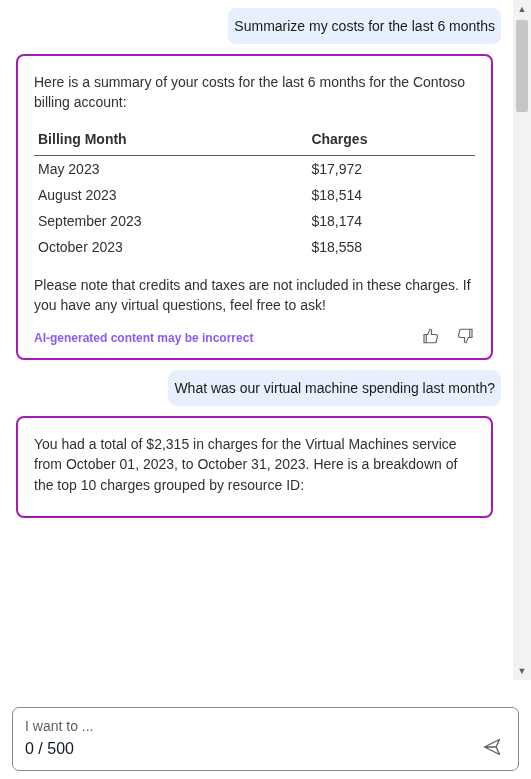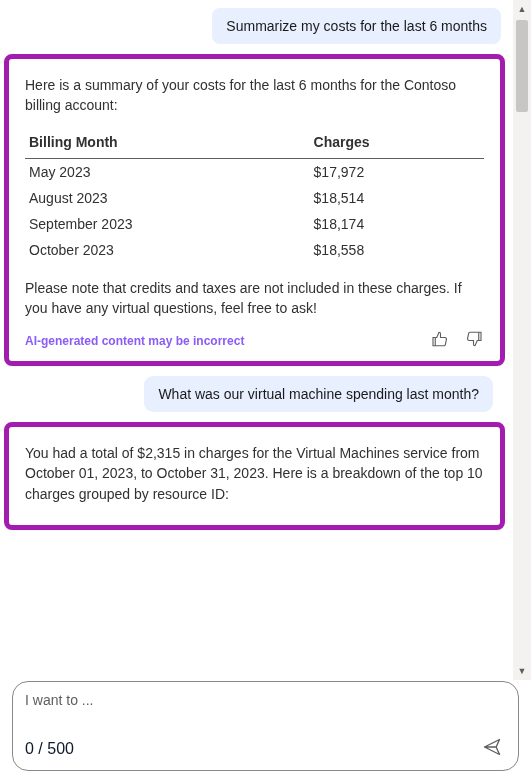--- a/index.html
+++ b/index.html
@@ -44,31 +44,31 @@
       cursor: pointer;
       font-size: 9px;
       color: #605e5c;
     }
     .scrollbar-track .arrow-up { top: 0; }
     .scrollbar-track .arrow-down { bottom: 0; }
     .user-bubble {
       background: #e8effe;
       color: #1a1a1a;
       border-radius: 8px;
-      padding: 10px 14px;
+      padding: 10px 6px;
       margin: 8px 4px 8px auto;
       max-width: 85%;
       width: fit-content;
       font-size: 14px;
     }
     .ai-card {
       background: #ffffff;
-      border: 5px solid #a21caf;
+      border: 2px solid #a21caf;
       border-radius: 8px;
-      margin: 10px 0;
+      margin: 10px 12px;
       padding: 16px 16px 10px 16px;
       box-shadow: 0 1px 2px rgba(0,0,0,0.04);
     }
     .ai-text {
       margin-bottom: 12px;
       line-height: 1.45;
       color: #323130;
     }
     .billing-table, .resource-table {
       width: 100%;
@@ -118,23 +118,23 @@
     .actions svg {
       width: 18px; height: 18px;
       stroke: #605e5c;
       fill: none;
       stroke-width: 1.5;
       cursor: pointer;
     }
     .composer {
       position: absolute;
       left: 12px; right: 12px; bottom: 8px;
-      height: 90px;
+      height: 64px;
       border: 1px solid #8a8886;
-      border-radius: 16px;
+      border-radius: 7px;
       background: #fff;
       padding: 10px 12px 6px 12px;
       display: flex;
       flex-direction: column;
     }
     .composer-input {
       flex: 1;
       border: none;
       outline: none;
       resize: none;
@@ -158,21 +158,21 @@
       cursor: pointer;
     }
     .send-btn svg {
       width: 20px; height: 20px;
       stroke: #605e5c;
       fill: none;
       stroke-width: 1.6;
       stroke-linejoin: round;
       stroke-linecap: round;
     }
-    .user-bubble.shift-right { margin-right: 12px; border-radius: 9px; }
+    .user-bubble.shift-right { margin-right: 4px; border-radius: 9px; }
   </style>
 </head>
 <body>
 
 <div class="chat-area">
 
   <div class="user-bubble">Summarize my costs for the last 6 months</div>
 
   <div class="ai-card">
     <p class="ai-text">Here is a summary of your costs for the last 6 months for the Contoso billing account:</p>

